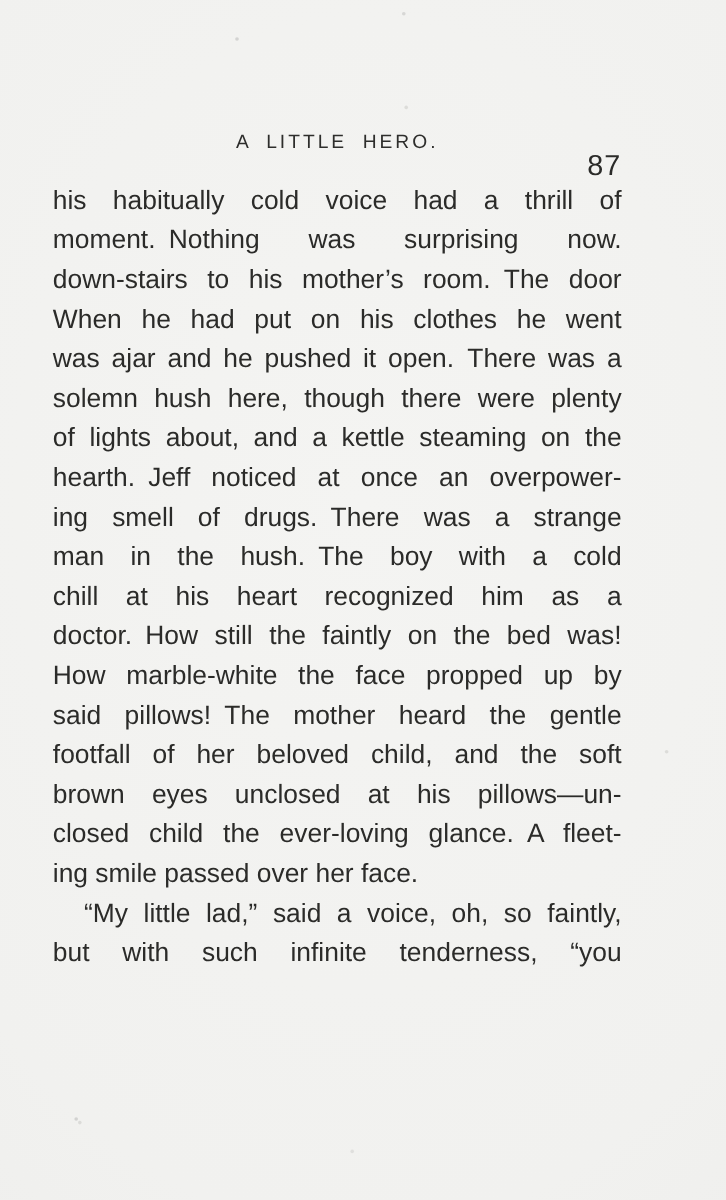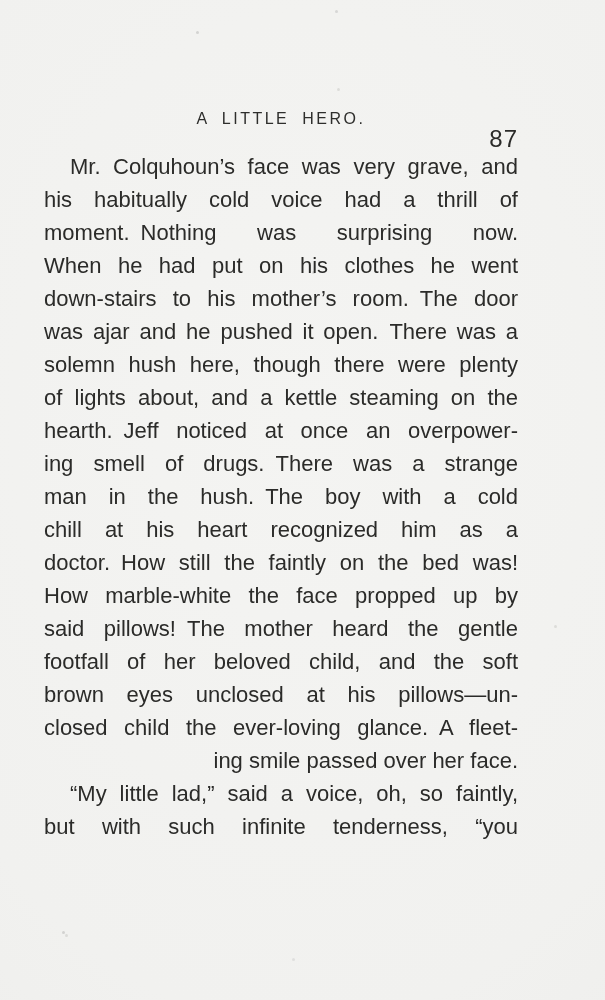--- a/index.html
+++ b/index.html
@@ -62,21 +62,21 @@
   .body-text {
     position: absolute;
     left: 44px;
     top: 150px;
     width: 474px;
     font-size: 22px;
     line-height: 33px;
   }
   .paragraph { margin: 0; }
   .line {
-    text-align: right;
+    text-align: left;
     min-height: 33px;
   }
   .line.j {
     text-align: justify;
     text-align-last: justify;
   }
   .line.indent {
     text-indent: 26px;
   }
 </style>
@@ -86,25 +86,24 @@
 <div class="scan">
   <div class="specks"></div>
 
   <div class="running-head">
     <span class="head-title">A LITTLE HERO.</span>
     <span class="page-number">87</span>
   </div>
 
   <div class="body-text">
       <div class="paragraph">
-        <div class="line j indent">Mr. Colquhoun’s face was very grave, and</div>
         <div class="line j">his habitually cold voice had a thrill of</div>
         <div class="line j">moment. Nothing was surprising now.</div>
+        <div class="line j">down-stairs to his mother’s room. The door</div>
         <div class="line j">When he had put on his clothes he went</div>
-        <div class="line j">down-stairs to his mother’s room. The door</div>
         <div class="line j">was ajar and he pushed it open. There was a</div>
         <div class="line j">solemn hush here, though there were plenty</div>
         <div class="line j">of lights about, and a kettle steaming on the</div>
         <div class="line j">hearth. Jeff noticed at once an overpower-</div>
         <div class="line j">ing smell of drugs. There was a strange</div>
         <div class="line j">man in the hush. The boy with a cold</div>
         <div class="line j">chill at his heart recognized him as a</div>
         <div class="line j">doctor. How still the faintly on the bed was!</div>
         <div class="line j">How marble-white the face propped up by</div>
         <div class="line j">said pillows! The mother heard the gentle</div>

